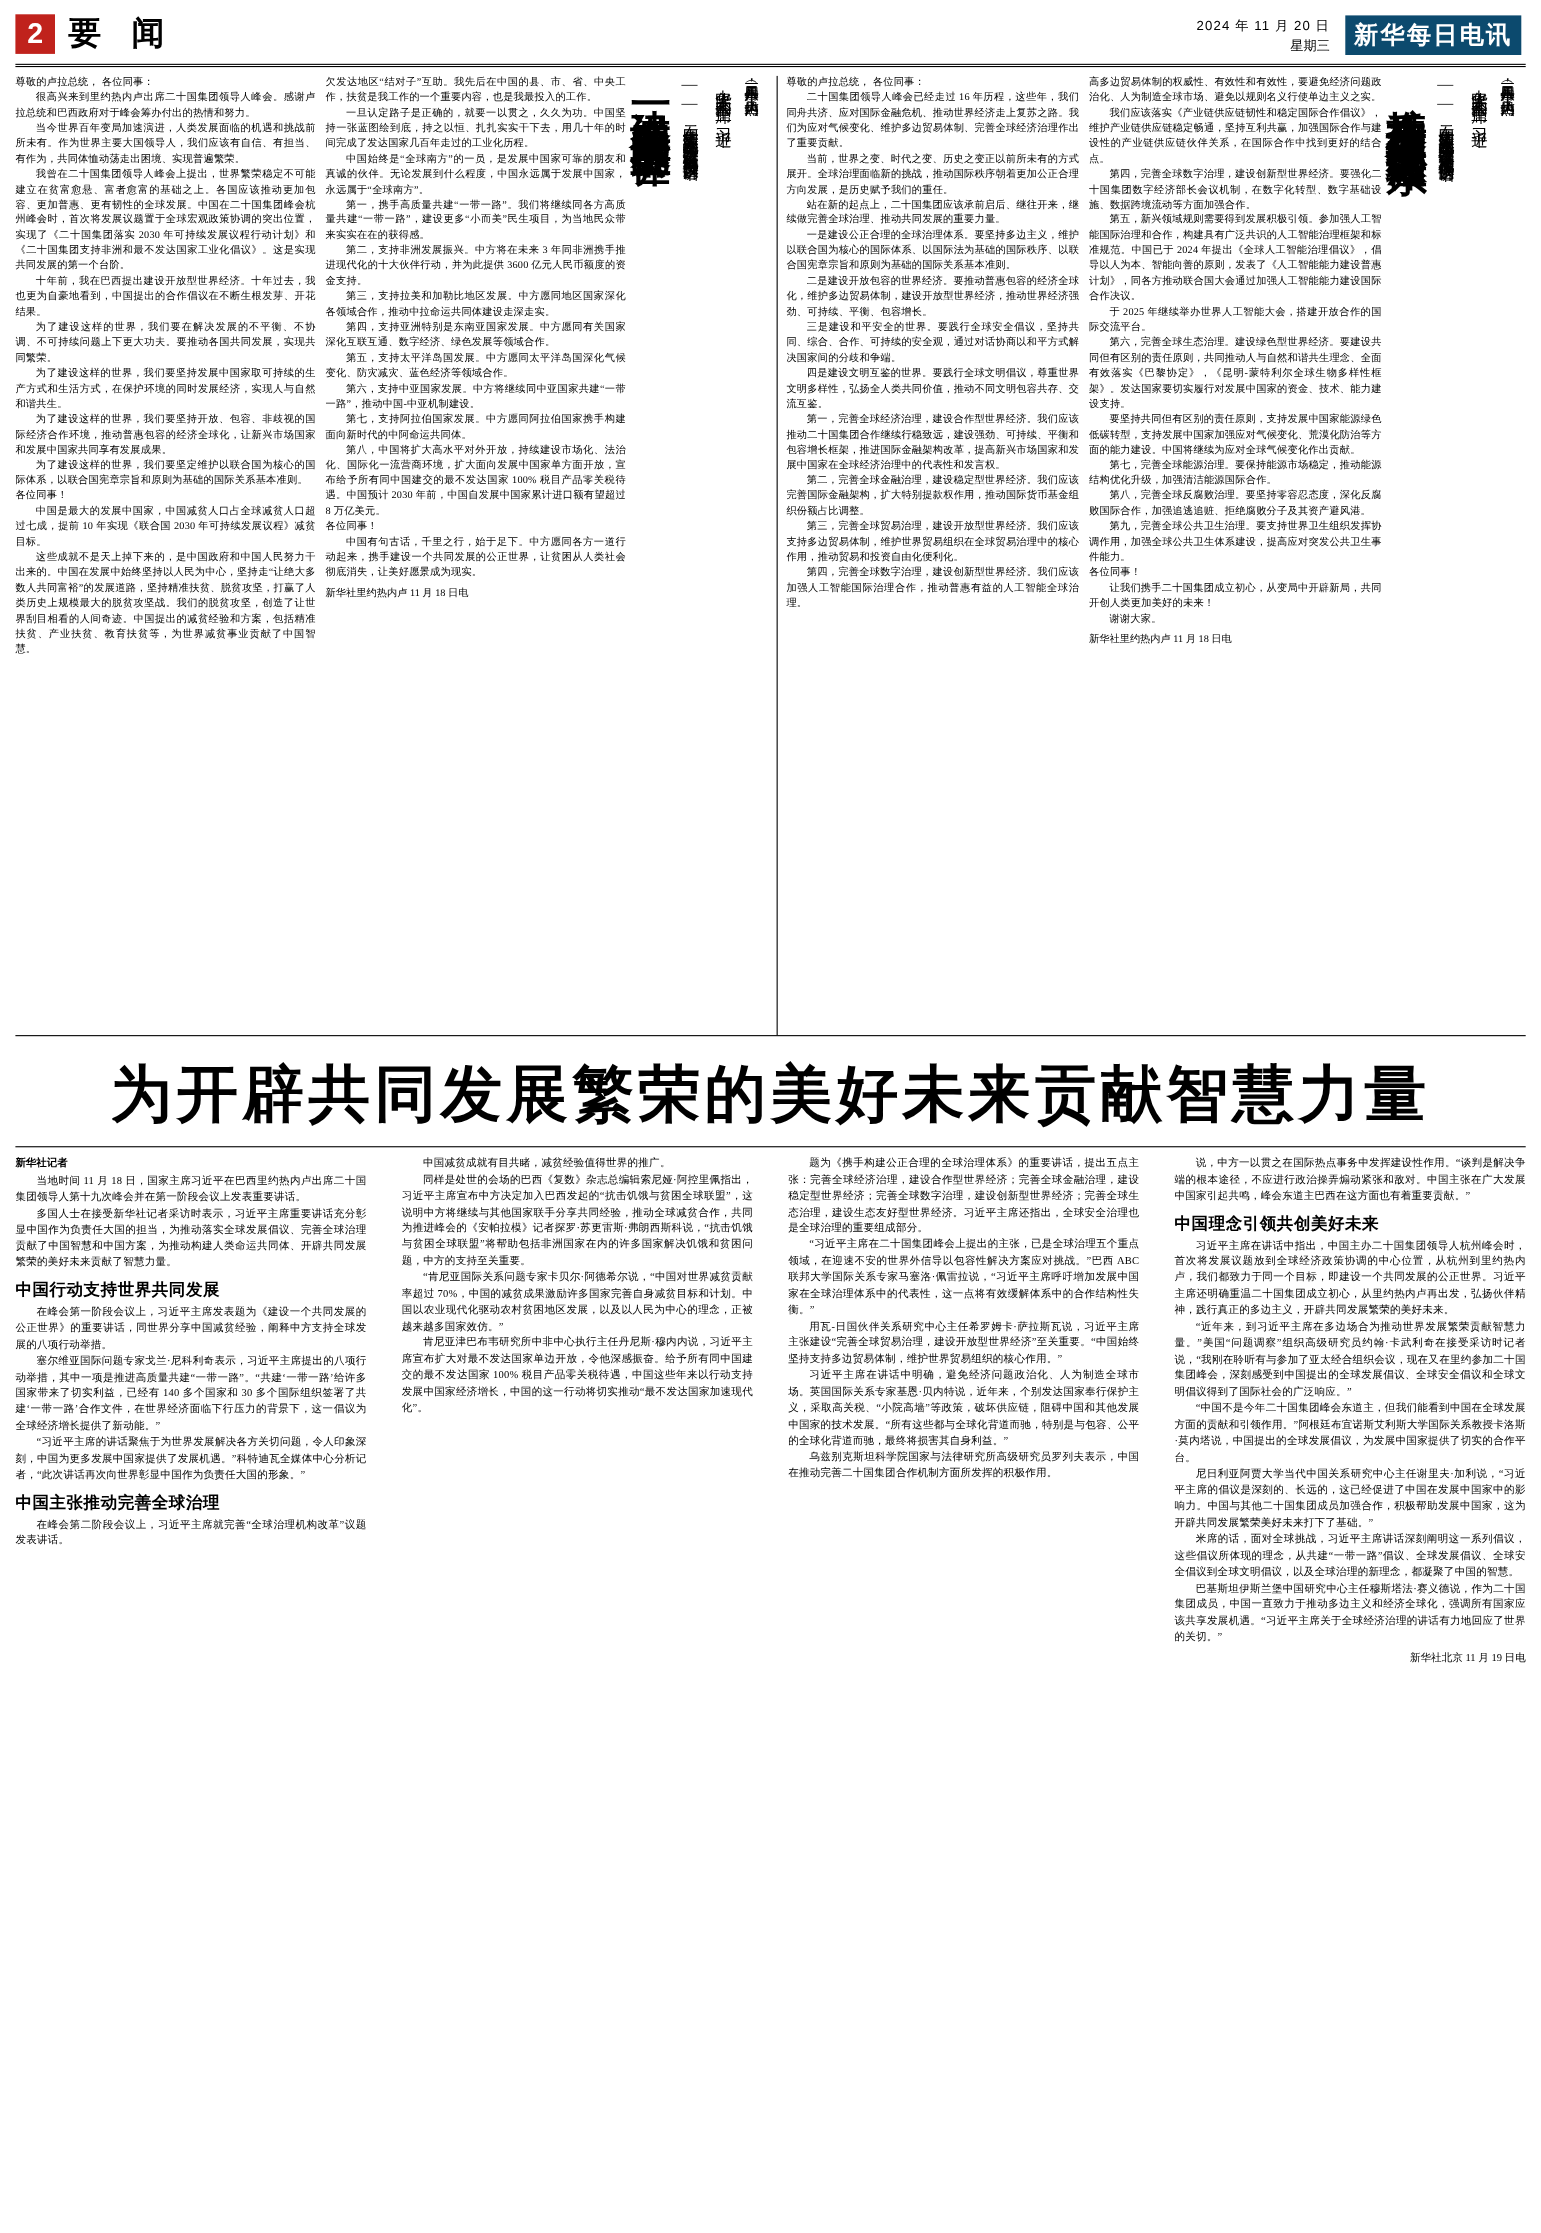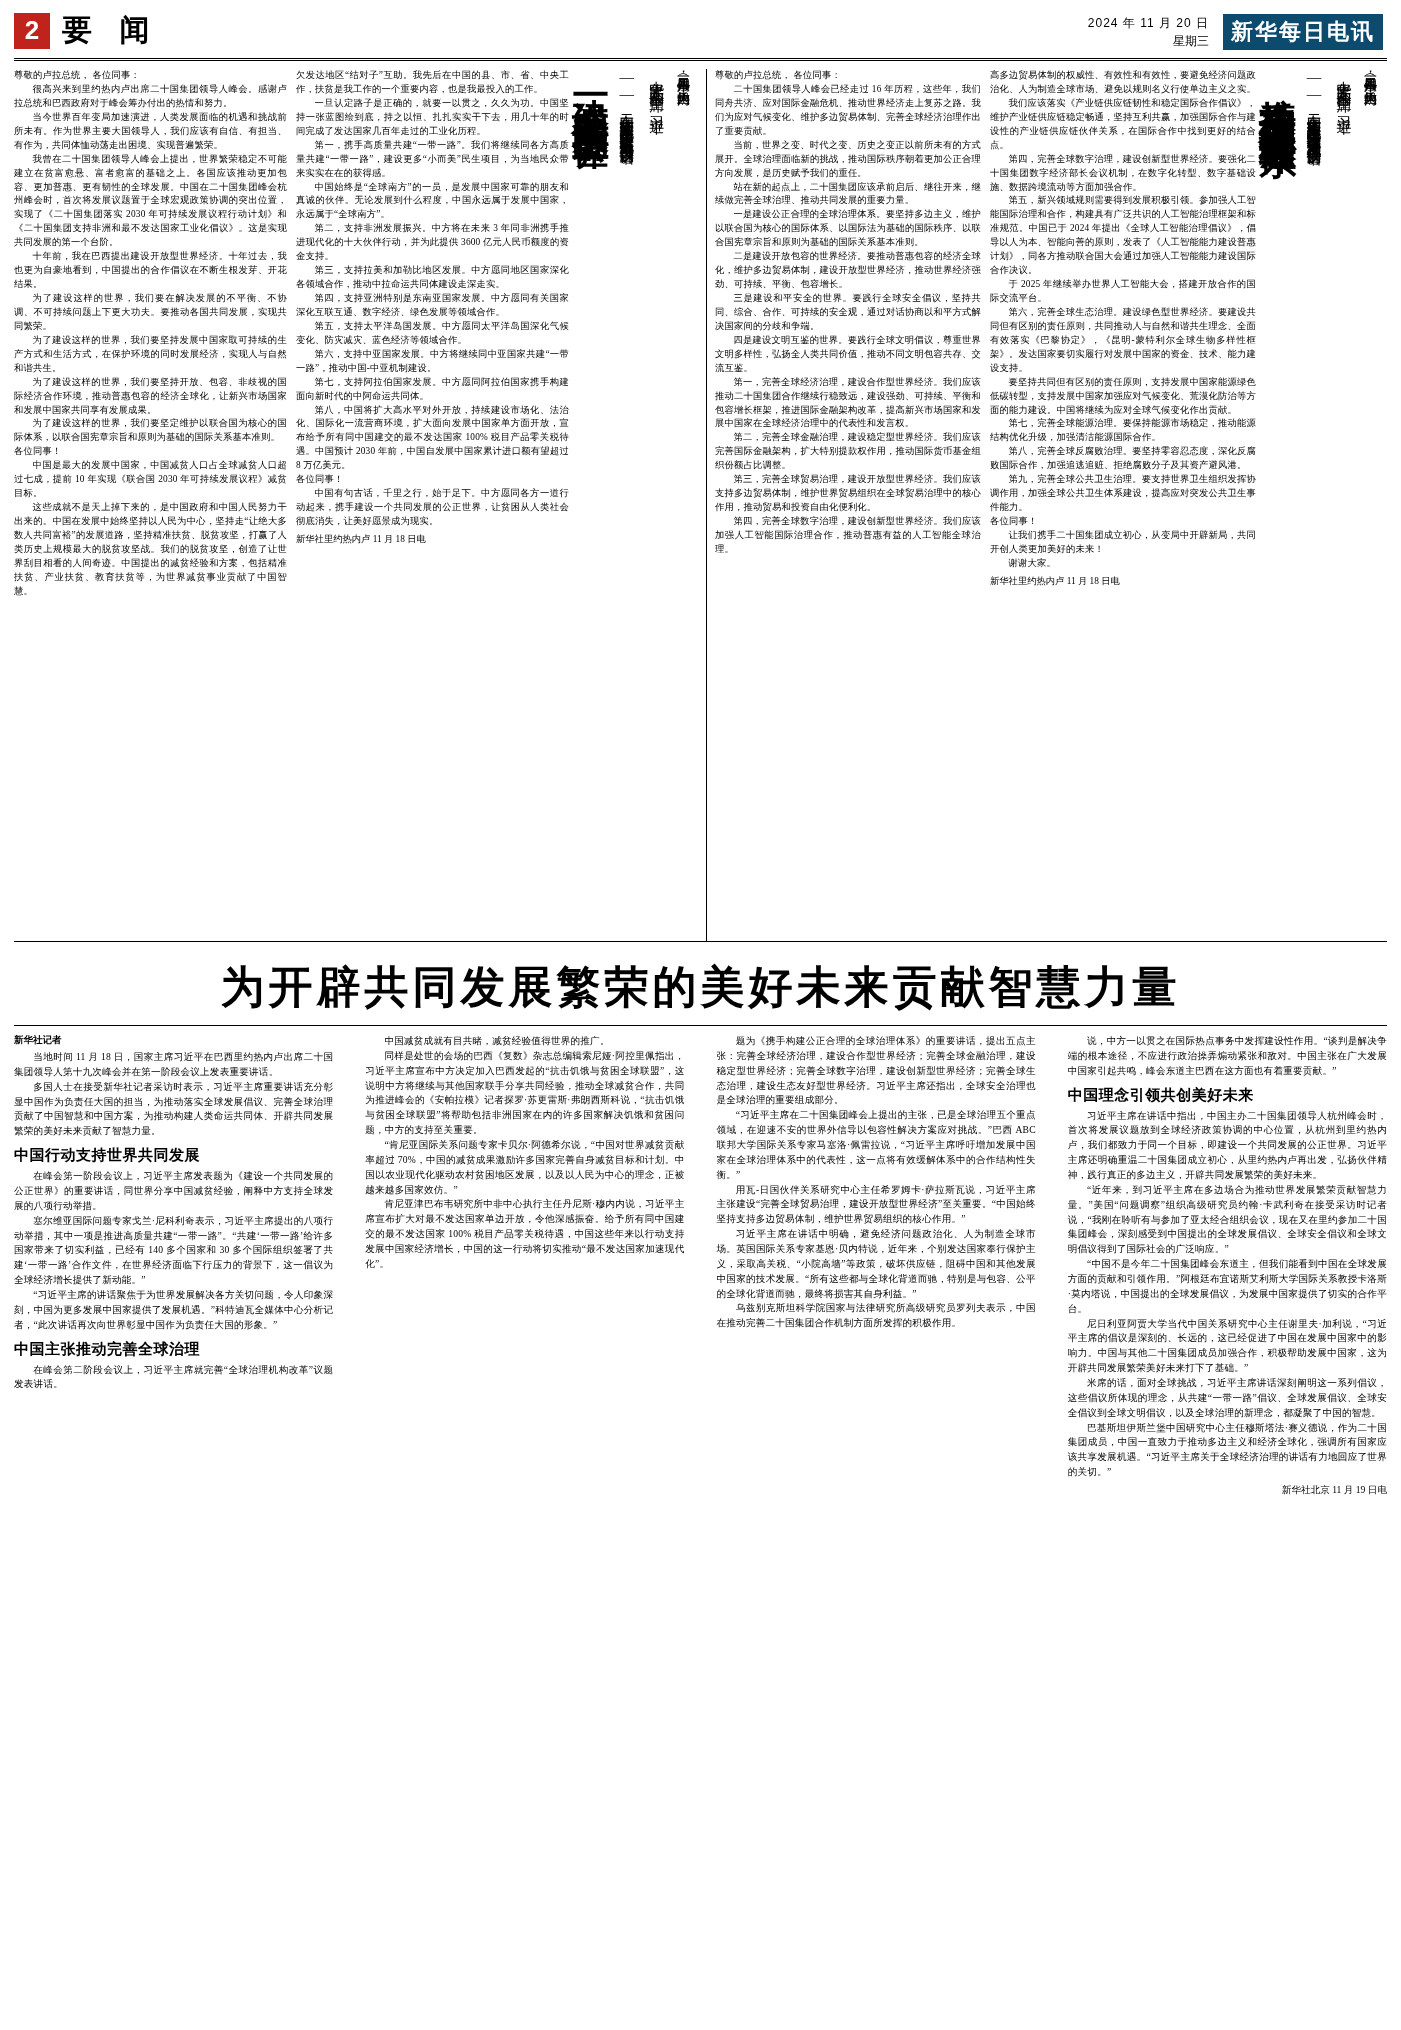--- a/index.html
+++ b/index.html
@@ -33,21 +33,21 @@
   .cols{display:flex;gap:9px;flex:1;}
   .col{width:100px;flex:1;}
   .col p{margin:0 0 0 0;font-size:9.3px;line-height:1.5;text-align:justify;text-indent:2em;letter-spacing:0.2px;}
   .col p.nind{text-indent:0;}
   .col p.first{text-indent:0;}
   .dateline{font-size:9.3px;text-align:left;margin-top:4px;}
 
   
   .banner{padding:2px 14px 0 14px;text-align:center;}
   .banner-rule-top{border-top:1px solid #000;margin:0 14px 10px 14px;}
-  .banner h1{margin:4px 0 0 0;font-size:44px;font-weight:bold;letter-spacing:4px;font-family:"Liberation Serif",serif;}
+  .banner h1{margin:4px 0 0 0;font-size:56px;font-weight:bold;letter-spacing:4px;font-family:"Liberation Serif",serif;}
   .banner h2{margin:10px 0 6px 0;font-size:29px;font-weight:bold;letter-spacing:1px;}
   .banner-rule-bot{border-bottom:1px solid #000;margin:8px 14px 0 14px;}
 
   
   .bottom-zone{display:flex;gap:32px;padding:8px 14px 0 14px;box-sizing:border-box;}
   .bcol{flex:1;}
   .bcol .byline{font-size:9.5px;font-weight:bold;margin-bottom:3px;}
   .bcol p{margin:0;font-size:9.6px;line-height:1.55;text-align:justify;text-indent:2em;letter-spacing:0.2px;}
   .bcol h3{margin:7px 0 4px 0;font-size:15px;font-weight:bold;text-align:left;letter-spacing:0.5px;}
   .endline{font-size:9.6px;text-align:right;margin-top:4px;}
@@ -93,22 +93,22 @@
           <p>为了建设这样的世界，我们要坚持发展中国家取可持续的生产方式和生活方式，在保护环境的同时发展经济，实现人与自然和谐共生。</p>
           <p>为了建设这样的世界，我们要坚持开放、包容、非歧视的国际经济合作环境，推动普惠包容的经济全球化，让新兴市场国家和发展中国家共同享有发展成果。</p>
           <p>为了建设这样的世界，我们要坚定维护以联合国为核心的国际体系，以联合国宪章宗旨和原则为基础的国际关系基本准则。</p>
           <p class="nind">各位同事！</p>
           <p>中国是最大的发展中国家，中国减贫人口占全球减贫人口超过七成，提前 10 年实现《联合国 2030 年可持续发展议程》减贫目标。</p>
           <p>这些成就不是天上掉下来的，是中国政府和中国人民努力干出来的。中国在发展中始终坚持以人民为中心，坚持走“让绝大多数人共同富裕”的发展道路，坚持精准扶贫、脱贫攻坚，打赢了人类历史上规模最大的脱贫攻坚战。我们的脱贫攻坚，创造了让世界刮目相看的人间奇迹。中国提出的减贫经验和方案，包括精准扶贫、产业扶贫、教育扶贫等，为世界减贫事业贡献了中国智慧。</p>
         </div>
         <div class="col">
           <p class="first">欠发达地区“结对子”互助。我先后在中国的县、市、省、中央工作，扶贫是我工作的一个重要内容，也是我最投入的工作。</p>
           <p>一旦认定路子是正确的，就要一以贯之，久久为功。中国坚持一张蓝图绘到底，持之以恒、扎扎实实干下去，用几十年的时间完成了发达国家几百年走过的工业化历程。</p>
+          <p>中国始终是“全球南方”的一员，是发展中国家可靠的朋友和真诚的伙伴。无论发展到什么程度，中国永远属于发展中国家，永远属于“全球南方”。</p>
           <p>第一，携手高质量共建“一带一路”。我们将继续同各方高质量共建“一带一路”，建设更多“小而美”民生项目，为当地民众带来实实在在的获得感。</p>
-          <p>中国始终是“全球南方”的一员，是发展中国家可靠的朋友和真诚的伙伴。无论发展到什么程度，中国永远属于发展中国家，永远属于“全球南方”。</p>
           <p>第二，支持非洲发展振兴。中方将在未来 3 年同非洲携手推进现代化的十大伙伴行动，并为此提供 3600 亿元人民币额度的资金支持。</p>
           <p>第三，支持拉美和加勒比地区发展。中方愿同地区国家深化各领域合作，推动中拉命运共同体建设走深走实。</p>
           <p>第四，支持亚洲特别是东南亚国家发展。中方愿同有关国家深化互联互通、数字经济、绿色发展等领域合作。</p>
           <p>第五，支持太平洋岛国发展。中方愿同太平洋岛国深化气候变化、防灾减灾、蓝色经济等领域合作。</p>
           <p>第六，支持中亚国家发展。中方将继续同中亚国家共建“一带一路”，推动中国-中亚机制建设。</p>
           <p>第七，支持阿拉伯国家发展。中方愿同阿拉伯国家携手构建面向新时代的中阿命运共同体。</p>
           <p>第八，中国将扩大高水平对外开放，持续建设市场化、法治化、国际化一流营商环境，扩大面向发展中国家单方面开放，宣布给予所有同中国建交的最不发达国家 100% 税目产品零关税待遇。中国预计 2030 年前，中国自发展中国家累计进口额有望超过 8 万亿美元。</p>
           <p class="nind">各位同事！</p>
           <p>中国有句古话，千里之行，始于足下。中方愿同各方一道行动起来，携手建设一个共同发展的公正世界，让贫困从人类社会彻底消失，让美好愿景成为现实。</p>
           <div class="dateline">新华社里约热内卢 11 月 18 日电</div>

